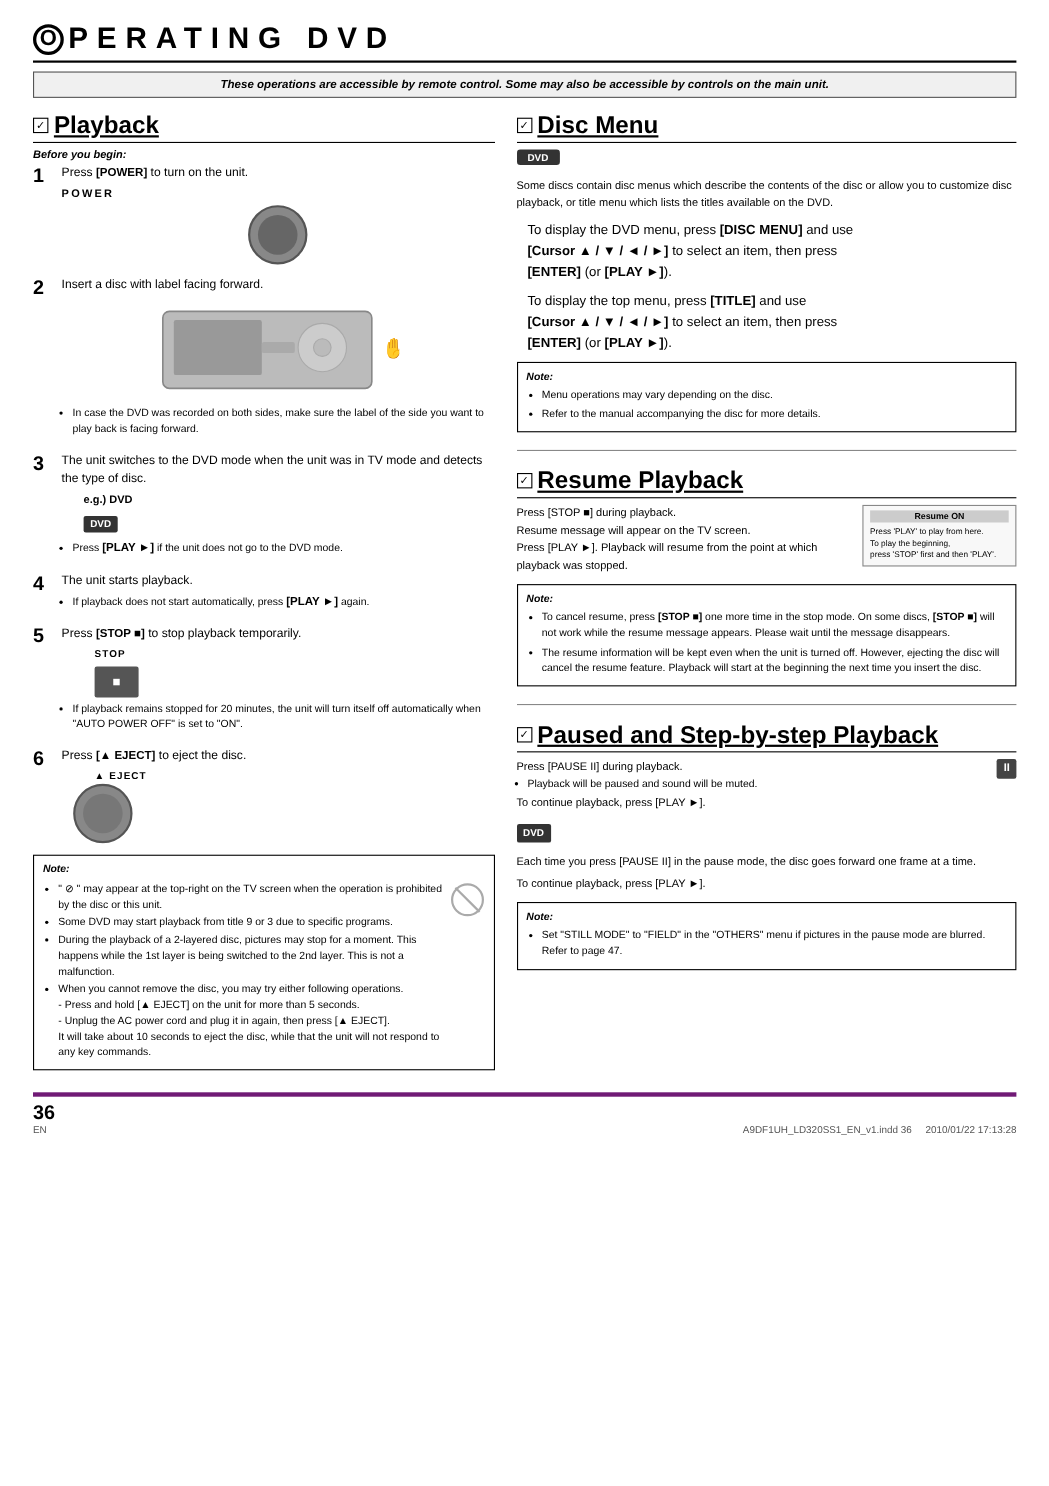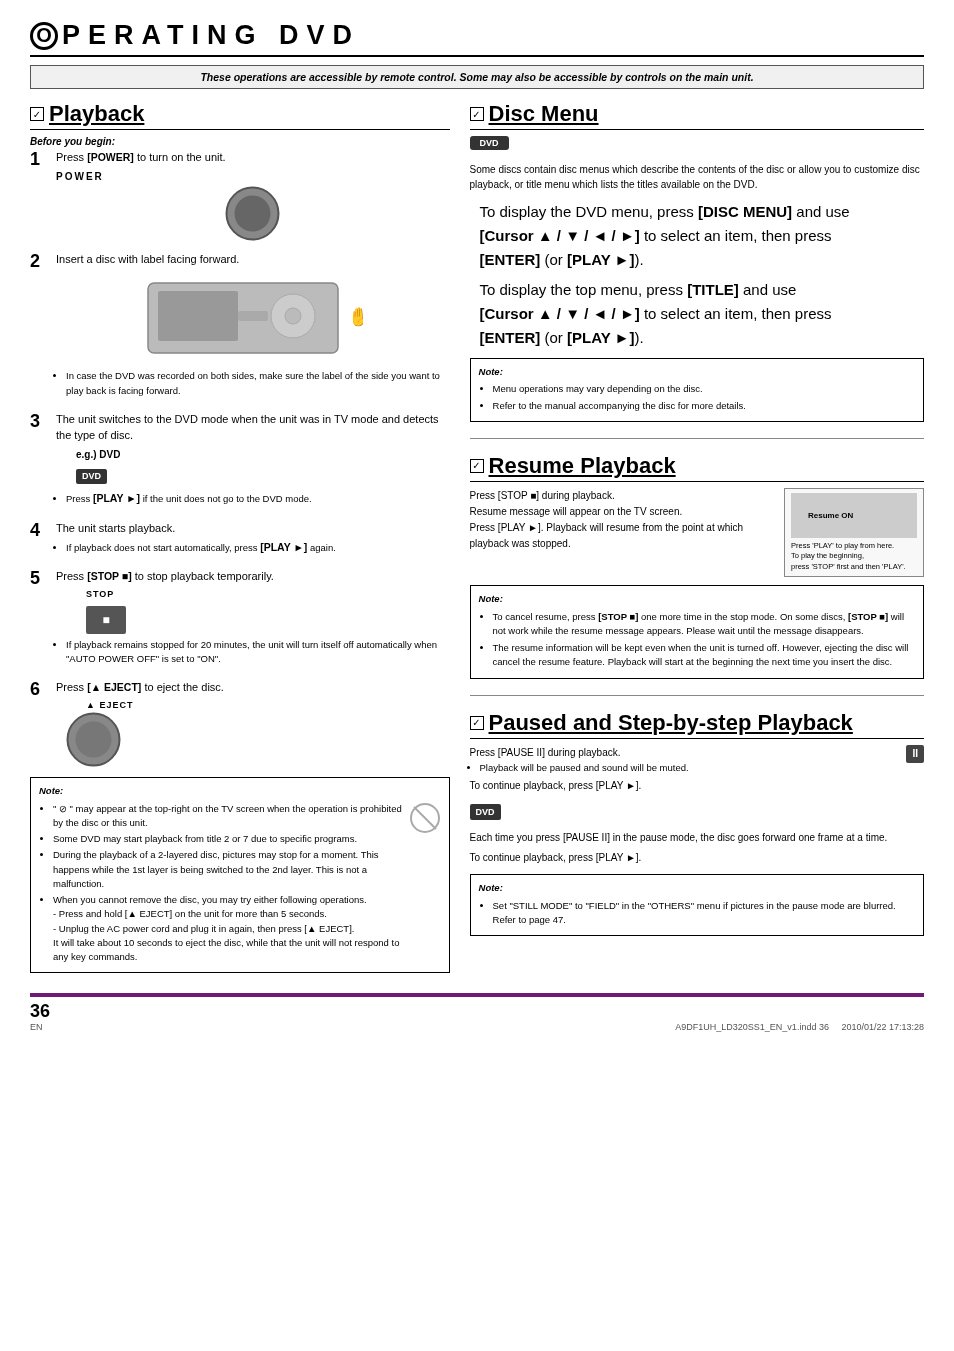--- a/index.html
+++ b/index.html
@@ -218,42 +218,42 @@
       margin-bottom: 6px;
     }
 
     .disc-menu-text {
       font-size: 10px;
       line-height: 1.5;
       margin-bottom: 8px;
     }
 
     .disc-menu-instructions {
-      font-size: 15px;
+      font-size: 12px;
       line-height: 1.6;
       padding-left: 10px;
     }
 
     
     .resume-on-box {
       float: right;
       border: 1px solid #888;
       padding: 4px 6px;
       font-size: 8px;
       width: 140px;
       background: #f8f8f8;
       margin-left: 8px;
       line-height: 1.4;
     }
     .resume-on-title {
       background: #ccc;
-      text-align: left;
+      text-align: center;
       font-size: 8px;
       font-weight: bold;
-      padding: 17px;
+      padding: 0;
       margin-bottom: 3px;
     }
 
     
     .pause-badge {
       display: inline-block;
       background: #444;
       color: #fff;
       font-size: 10px;
       font-weight: bold;
@@ -397,21 +397,21 @@
           </svg>
         </div>
       </div>
     </div>
 
     <div class="note-box">
       <div class="note-title">Note:</div>
       <div style="display:flex;align-items:flex-start;">
         <ul style="padding-left:14px;flex:1;">
           <li style="margin-bottom:2px;">" ⊘ " may appear at the top-right on the TV screen when the operation is prohibited by the disc or this unit.</li>
-          <li style="margin-bottom:2px;">Some DVD may start playback from title 2 or 7 due to specific programs.</li>
+          <li style="margin-bottom:2px;">Some DVD may start playback from title 9 or 3 due to specific programs.</li>
           <li style="margin-bottom:2px;">During the playback of a 2-layered disc, pictures may stop for a moment. This happens while the 1st layer is being switched to the 2nd layer. This is not a malfunction.</li>
           <li style="margin-bottom:2px;">When you cannot remove the disc, you may try either following operations.<br>
             - Press and hold [▲ EJECT] on the unit for more than 5 seconds.<br>
             - Unplug the AC power cord and plug it in again, then press [▲ EJECT].<br>
             It will take about 10 seconds to eject the disc, while that the unit will not respond to any key commands.
           </li>
         </ul>
         <div style="margin-left:6px;flex-shrink:0;">
           <svg width="32" height="32" viewBox="0 0 32 32">
             <circle cx="16" cy="16" r="14" fill="none" stroke="#aaa" stroke-width="2"></circle>

